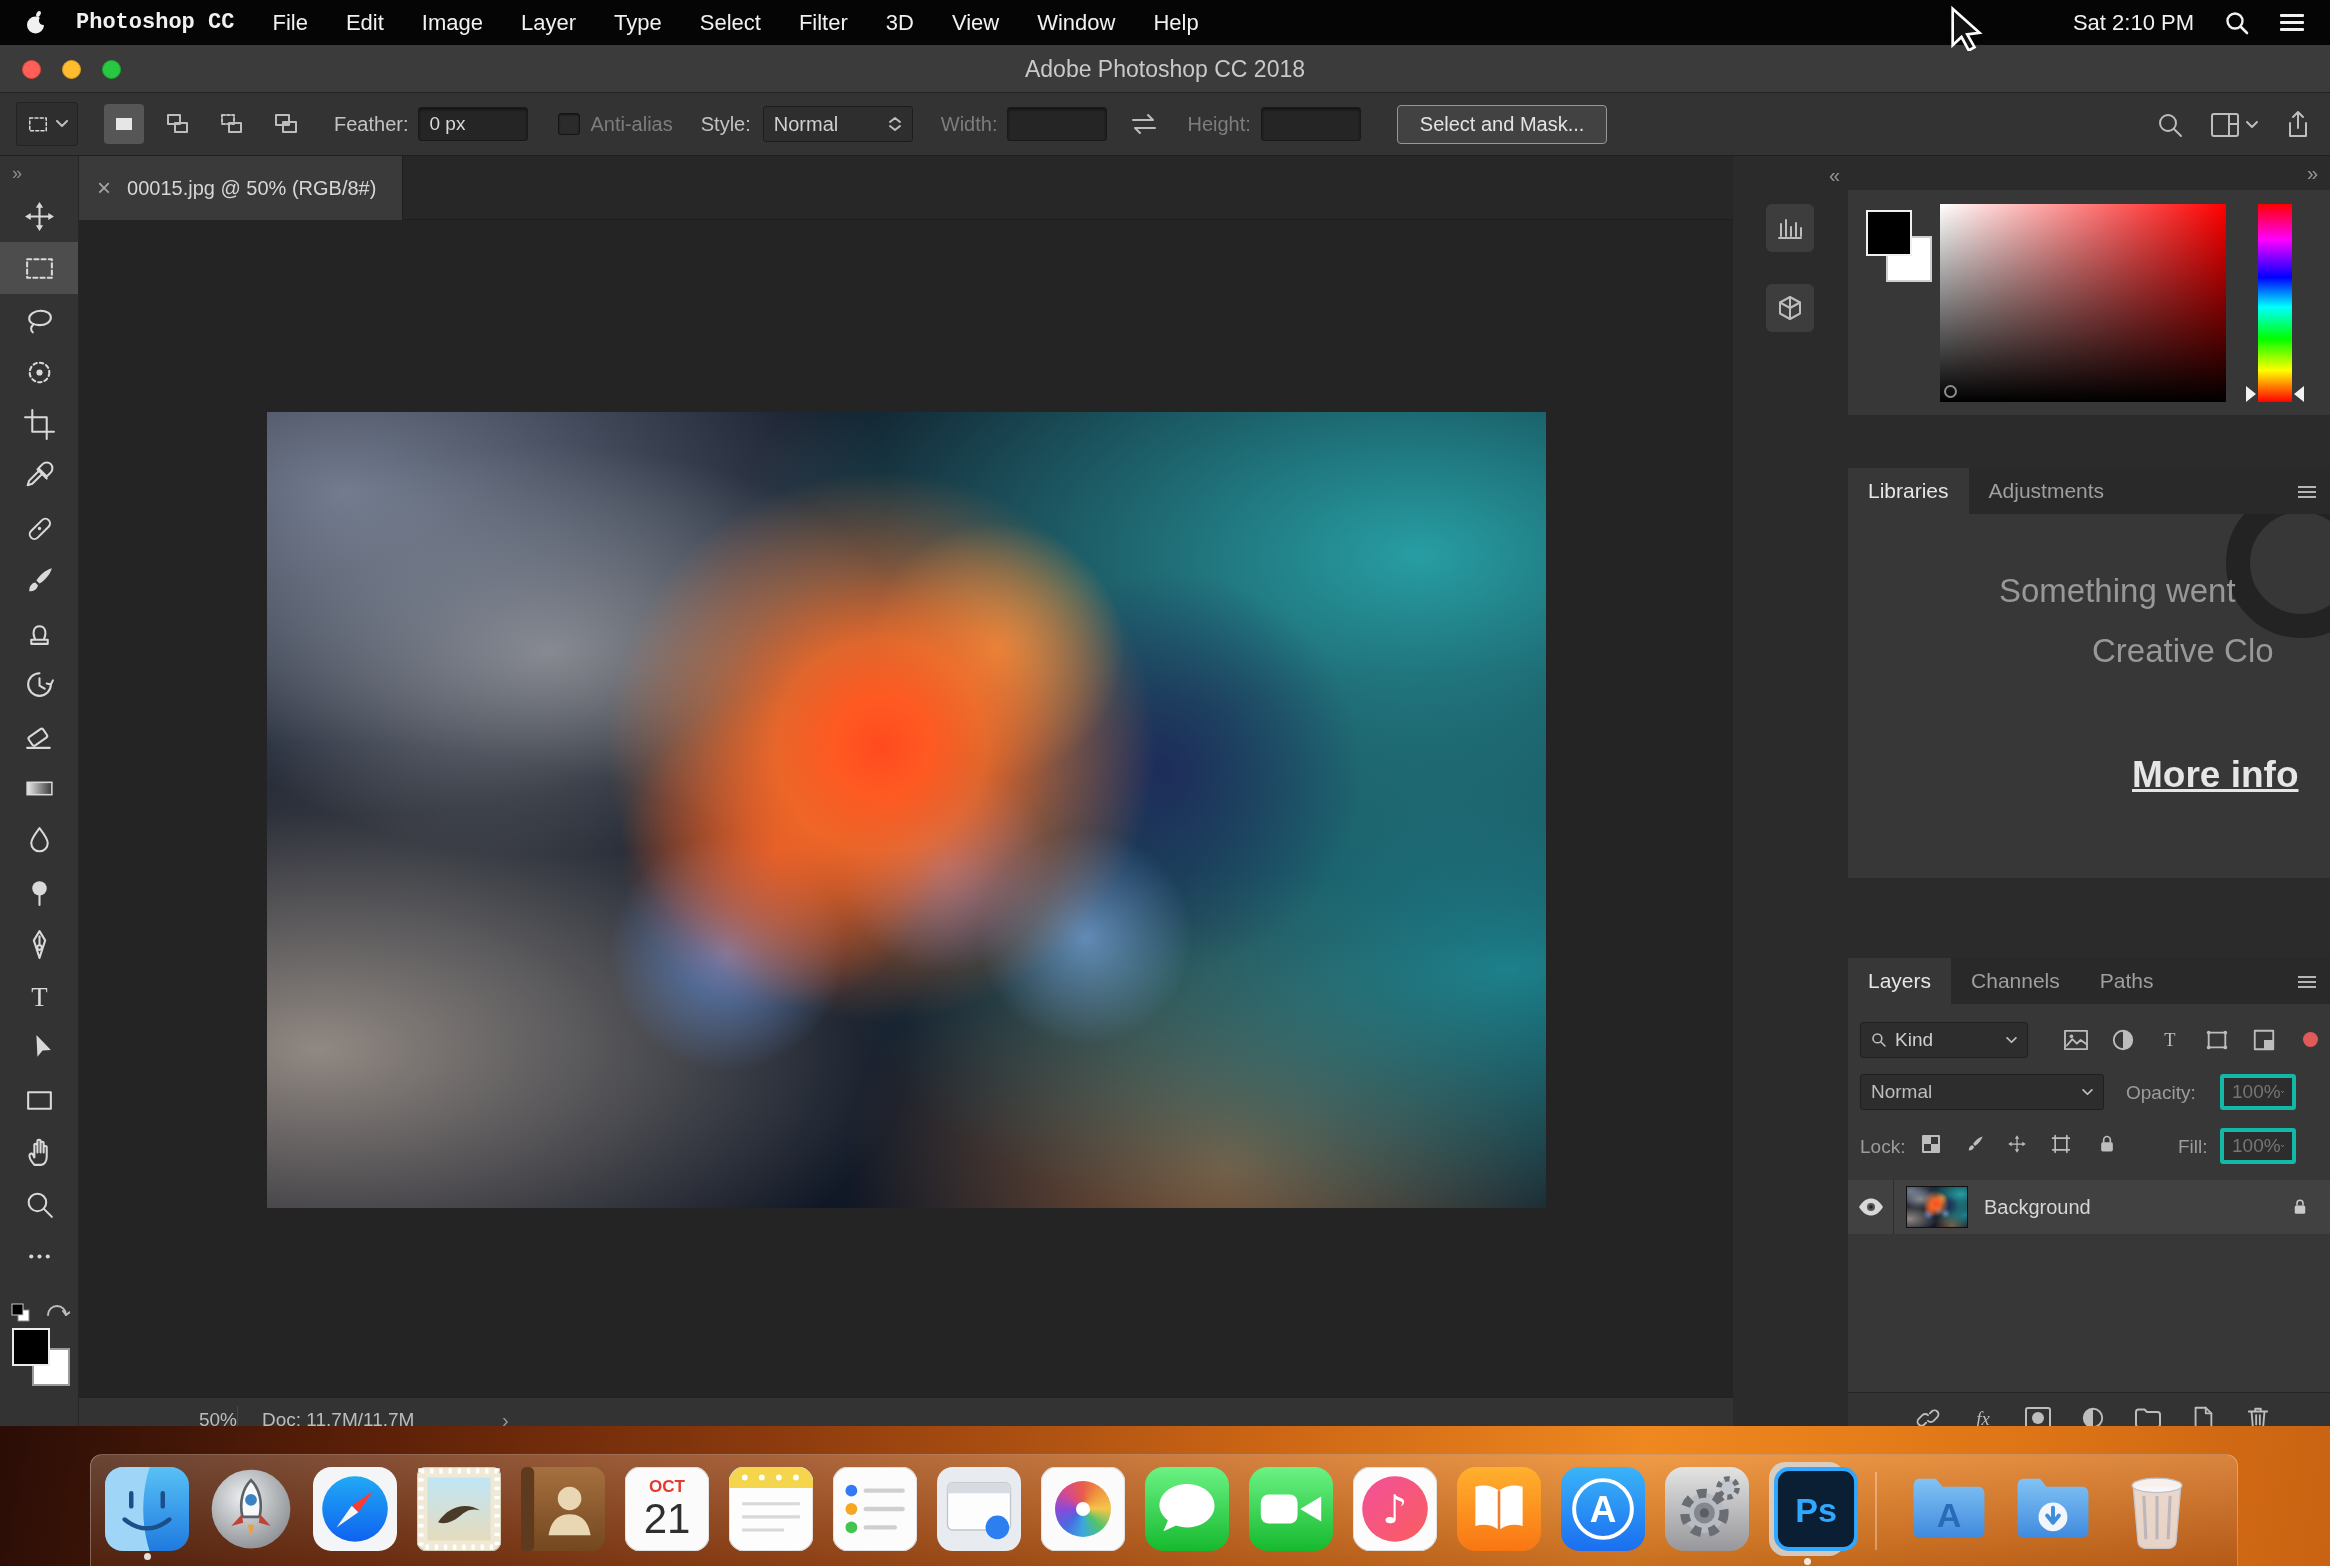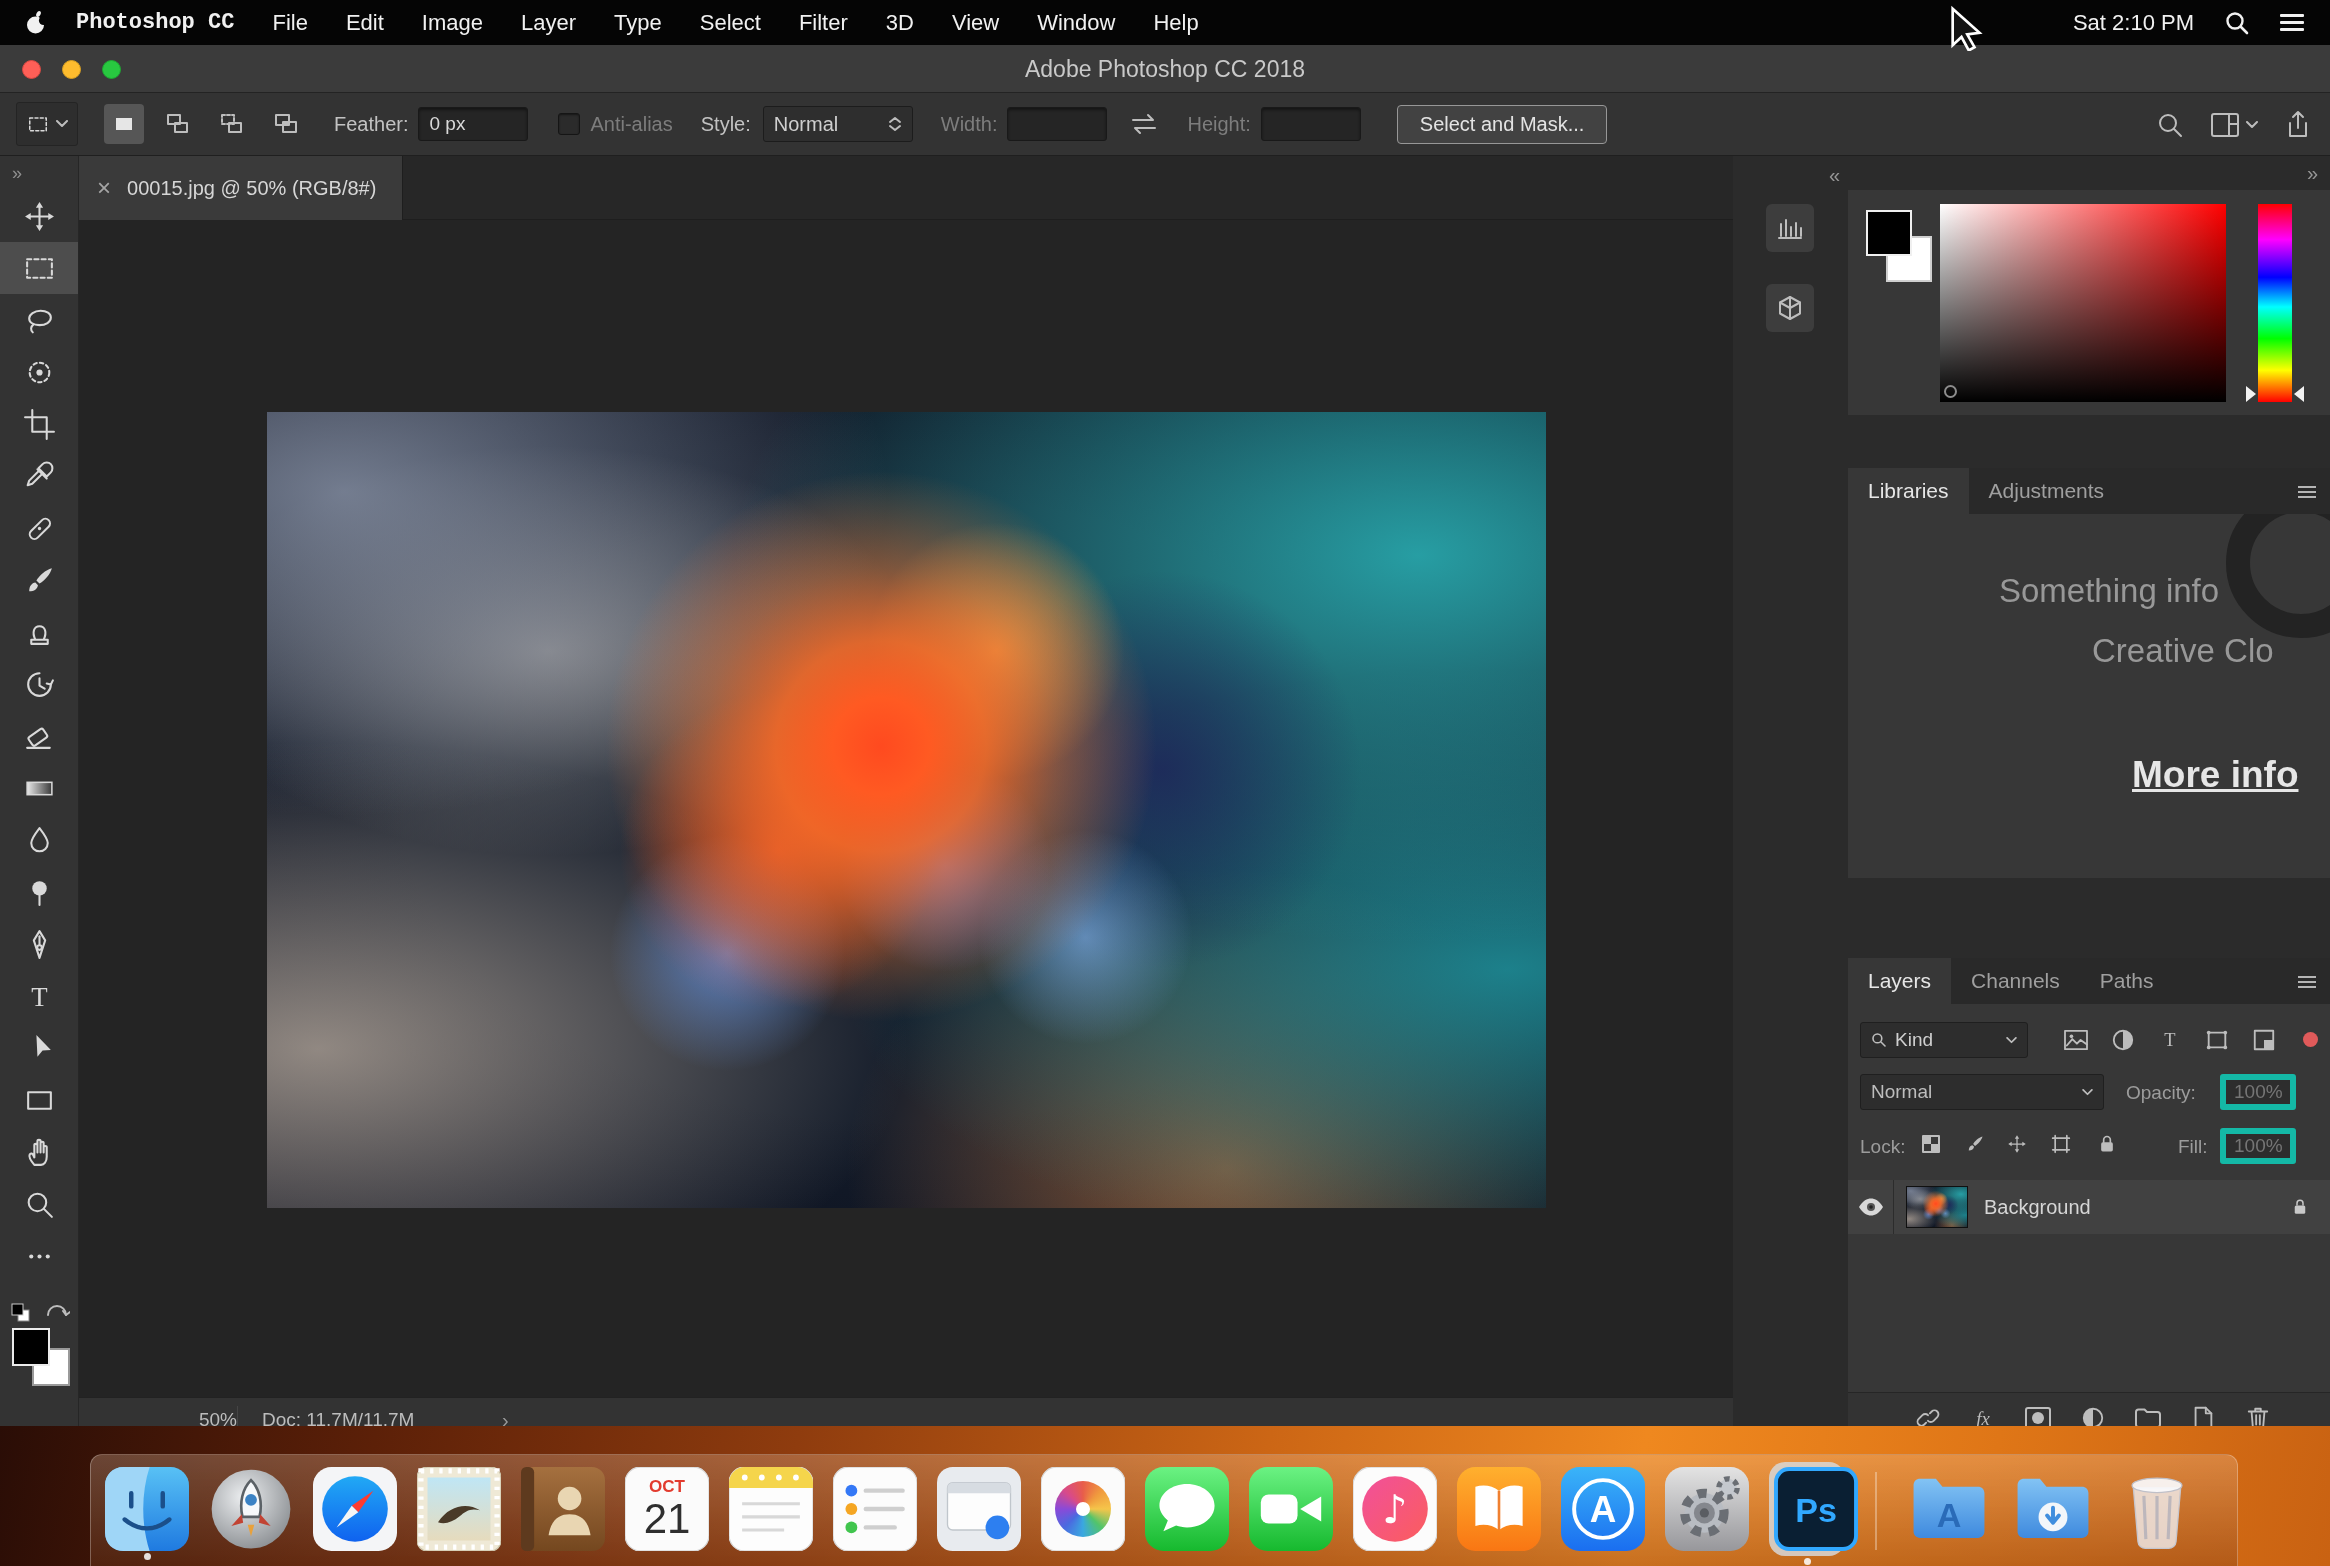--- a/index.html
+++ b/index.html
@@ -155,21 +155,21 @@
 .panel-layers{top:802px;}
 .ly-body{height:438px;}
 .kind-dd{position:absolute;left:12px;top:18px;width:168px;height:36px;background:#2d2d2d;border:1px solid #1f1f1f;border-radius:3px;
  display:flex;align-items:center;padding:0 10px;gap:8px;color:#cfcfcf;font-size:19px;}
 .ly-ficon{position:absolute;top:22px;width:28px;height:28px;display:flex;align-items:center;justify-content:center;}
 .fi1{left:214px;}.fi2{left:261px;}.fi3{left:308px;}.fi4{left:355px;}.fi5{left:402px;}
 .ly-fdot{position:absolute;left:455px;top:28px;width:15px;height:15px;border-radius:50%;background:#e05a5a;}
 .blend-dd{position:absolute;left:12px;top:70px;width:244px;height:36px;background:#2d2d2d;border:1px solid #1f1f1f;border-radius:3px;
  display:flex;align-items:center;justify-content:space-between;padding:0 10px;color:#bdbdbd;font-size:19px;}
 .op-label{position:absolute;left:278px;top:78px;color:#9c9c9c;font-size:19px;}
-.val-box{position:absolute;width:76px;height:36px;background:#2d2d2d;border:6px solid #14b8a6;border-radius:3px;
+.val-box{position:absolute;width:76px;height:36px;background:#2d2d2d;border:4px solid #14b8a6;border-radius:3px;
  display:flex;align-items:center;justify-content:space-between;padding:0 8px;color:#757575;font-size:19px;}
 .op-val{left:372px;top:70px;}
 .lock-label{position:absolute;left:12px;top:132px;color:#9c9c9c;font-size:19px;}
 .lk{position:absolute;top:127px;width:26px;height:26px;display:flex;align-items:center;justify-content:center;}
 .lk1{left:70px;}.lk2{left:114px;}.lk3{left:156px;}.lk4{left:200px;}.lk5{left:246px;}
 .fill-label{position:absolute;left:330px;top:132px;color:#9c9c9c;font-size:19px;}
 .fill-val{left:372px;top:124px;}
 .layer-row{position:absolute;left:0;right:0;top:176px;height:54px;background:#414141;display:flex;align-items:center;}
 .eye-box{width:46px;height:54px;display:flex;align-items:center;justify-content:center;border-right:1px solid #2c2c2c;}
 .ly-thumb{width:62px;height:42px;margin-left:12px;border:1px solid #101010;}
@@ -567,21 +567,21 @@
         <span class="ptab active">Libraries</span>
         <span class="ptab">Adjustments</span>
         <span class="pmenu">
             <i></i>
             <i></i>
             <i></i>
           </span>
       </div>
       <div class="pbody pl-body">
         <span class="lib-swirl"></span>
-        <span class="lib-line lib-l1">Something info</span>
+        <span class="lib-line lib-l1">Something went</span>
         <span class="lib-line lib-l2">Creative Clo</span>
         <span class="lib-link">More info</span>
       </div>
     </div>
 
     <div class="panel panel-layers">
       <div class="ptabs">
         <span class="ptab active">Layers</span>
         <span class="ptab">Channels</span>
         <span class="ptab">Paths</span>

